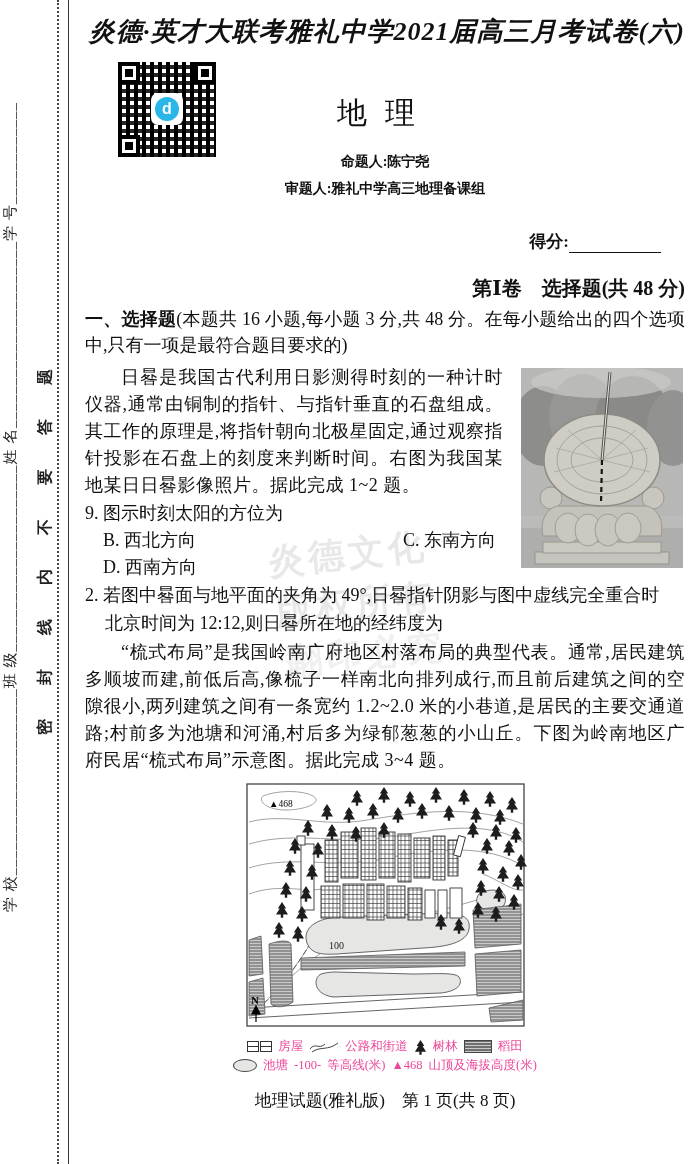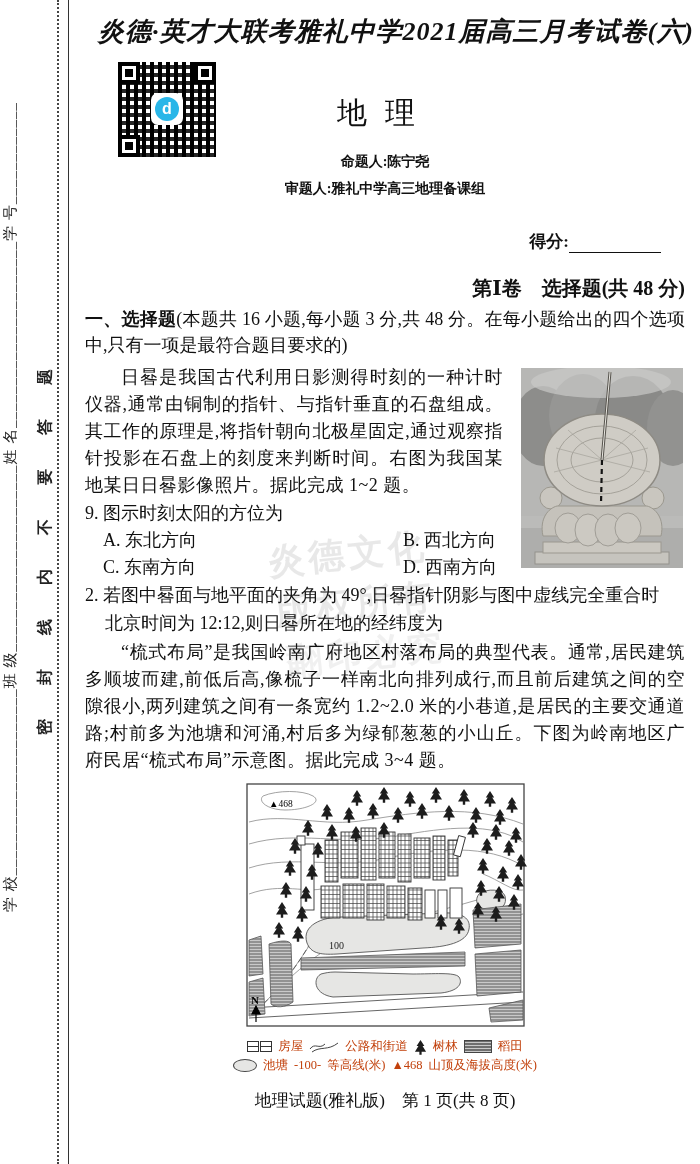--- a/index.html
+++ b/index.html
@@ -10,42 +10,42 @@
   .solid-line{position:absolute;left:68px;top:0;width:0;height:1164px;border-left:1.5px solid #333;}
   .v-fields{position:absolute;left:-360px;top:513px;width:760px;height:38px;
             transform:rotate(-90deg);font-size:15px;letter-spacing:1px;white-space:nowrap;color:#222;}
   .v-seal{position:absolute;left:-166px;top:506px;width:430px;height:28px;
           transform:rotate(-90deg);font-size:16px;letter-spacing:34px;white-space:nowrap;color:#222;font-weight:bold;}
   
   .wm{position:absolute;color:#d7d7d7;opacity:.55;font-size:36px;font-weight:bold;z-index:0;
       transform:rotate(-6deg);letter-spacing:4px;pointer-events:none;}
   
   .content{position:relative;margin-left:85px;width:600px;z-index:1;}
-  .exam-title{margin:14px 0 0 13px;text-align:center;font-size:26px;font-weight:bold;
+  .exam-title{margin:14px 0 0 4px;text-align:center;font-size:26px;font-weight:bold;
               font-style:oblique;letter-spacing:1px;white-space:nowrap;}
   .subject-title{margin:44px 0 14px 0;text-align:center;font-size:30px;font-weight:normal;letter-spacing:18px;}
   .person{margin:0;text-align:center;font-size:14px;font-weight:bold;line-height:27px;}
   .score{margin:28px 24px 0 0;text-align:right;font-size:17px;font-weight:bold;}
   .score-blank{display:inline-block;width:92px;border-bottom:1.4px solid #111;height:16px;vertical-align:bottom;}
   .intro{margin:12px 0 0 0;font-size:18px;line-height:27px;text-align:justify;text-indent:2em;}
   .sec-title{margin:22px 0 4px 0;text-align:right;font-size:20px;font-weight:bold;}
   .instr{margin:2px 0 0 0;font-size:18px;line-height:26px;text-align:justify;}
   .instr b{font-weight:bold;}
   
   .p1wrap{position:relative;margin-top:6px;min-height:208px;}
   .passage{margin:0 182px 0 0;font-size:18px;line-height:27px;text-align:justify;text-indent:2em;letter-spacing:.5px;}
   .sundial{position:absolute;right:2px;top:4px;width:162px;height:200px;}
   .qstem{margin:1px 0 0 0;font-size:18px;line-height:27px;}
   .qstem.wrapline{margin-left:20px;}
   .opts2{display:grid;grid-template-columns:300px 1fr;margin:0 182px 0 18px;font-size:18px;line-height:27px;}
   .opts-row{display:flex;justify-content:space-between;margin:0 10px 0 8px;font-size:18px;line-height:27px;}
   .passage2{margin:2px 0 0 0;font-size:18px;line-height:27px;text-align:justify;text-indent:2em;letter-spacing:.5px;}
   
   .mapfig{margin:8px auto 0 auto;width:320px;text-align:center;}
-  .legend{margin-top:3px;font-size:12.5px;line-height:19px;color:#c2410c;}
+  .legend{margin-top:3px;font-size:12.5px;line-height:19px;color:#ec4899;}
   .lrow{display:flex;justify-content:center;align-items:center;gap:6px;white-space:nowrap;}
   .lg-house{display:inline-flex;gap:1px;}
   .lg-house i{display:inline-block;width:10px;height:9px;border:1px solid #333;position:relative;}
   .lg-house i::after{content:"";position:absolute;left:0;right:0;top:3.5px;border-top:1px solid #333;}
   .lg-paddy{display:inline-block;width:26px;height:11px;border:1px solid #444;
             background:repeating-linear-gradient(0deg,#c9c9c9 0 1.5px,#6f6f6f 1.5px 3px);}
   .lg-pond{display:inline-block;width:22px;height:11px;border:1px solid #444;border-radius:50%;background:#e6e6e4;}
   .lg-sym{font-size:12.5px;}
   
   .qr{position:absolute;left:118px;top:62px;width:98px;height:95px;background:
@@ -124,21 +124,20 @@
           <path d="M81,92 L35,80 M81,92 L47,62 M81,92 L115,62 M81,92 L127,80 M81,92 L33,104 M81,92 L129,104" stroke="#aaa79f" stroke-width=".8"></path>
           <line x1="81" y1="92" x2="80" y2="136" stroke="#141414" stroke-width="2.2" stroke-dasharray="5,4"></line>
           <line x1="81" y1="92" x2="89" y2="4" stroke="#57544e" stroke-width="3"></line>
           <line x1="81" y1="92" x2="89" y2="4" stroke="#e9e7e1" stroke-width="1"></line>
         </svg>
       </div>
 
       <p class="passage">日晷是我国古代利用日影测得时刻的一种计时仪器,通常由铜制的指针、与指针垂直的石盘组成。其工作的原理是,将指针朝向北极星固定,通过观察指针投影在石盘上的刻度来判断时间。右图为我国某地某日日晷影像照片。据此完成 1~2 题。</p>
       <div class="qstem">9. 图示时刻太阳的方位为</div>
       <div class="opts2">
-        <span>A. 东北方向</span>
         <span>B. 西北方向</span>
         <span>C. 东南方向</span>
         <span>D. 西南方向</span>
       </div>
     </div>
 
     <div class="qstem">2. 若图中晷面与地平面的夹角为 49°,日晷指针阴影与图中虚线完全重合时</div>
     <div class="qstem wrapline">北京时间为 12:12,则日晷所在地的经纬度为</div>
 
     <p class="passage2">“梳式布局”是我国岭南广府地区村落布局的典型代表。通常,居民建筑多顺坡而建,前低后高,像梳子一样南北向排列成行,而且前后建筑之间的空隙很小,两列建筑之间有一条宽约 1.2~2.0 米的小巷道,是居民的主要交通道路;村前多为池塘和河涌,村后多为绿郁葱葱的小山丘。下图为岭南地区广府民居“梳式布局”示意图。据此完成 3~4 题。</p>

